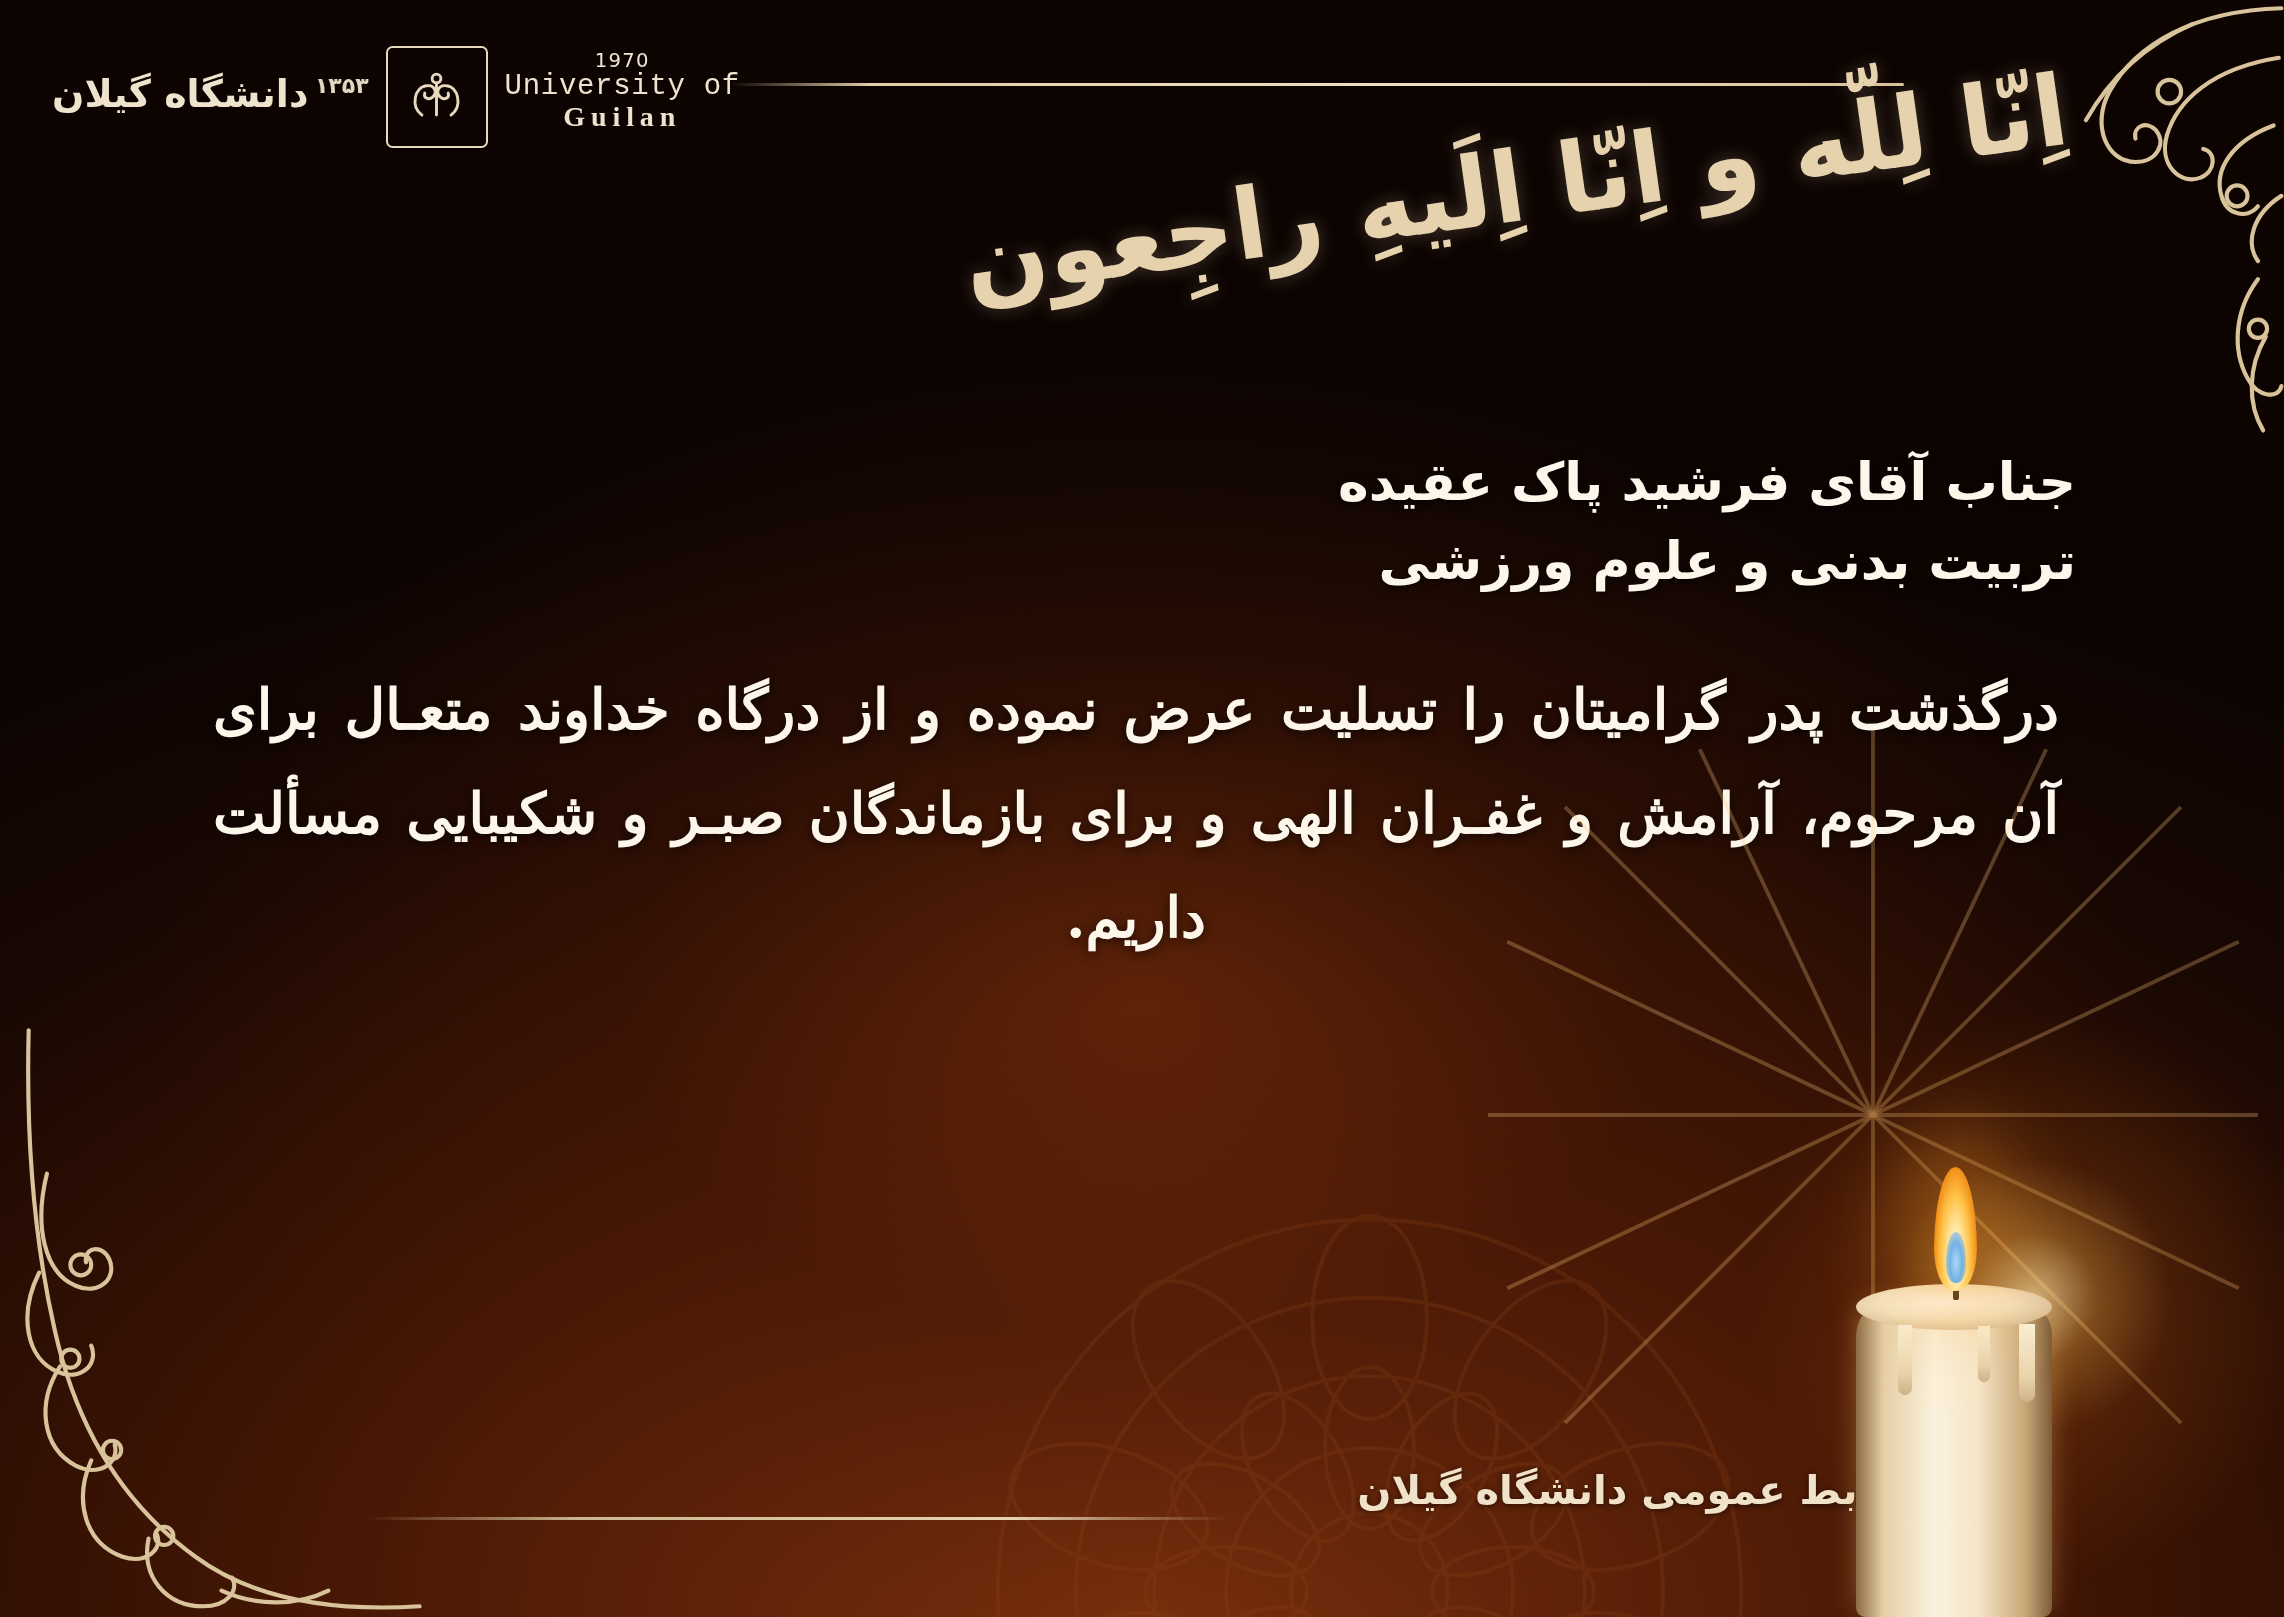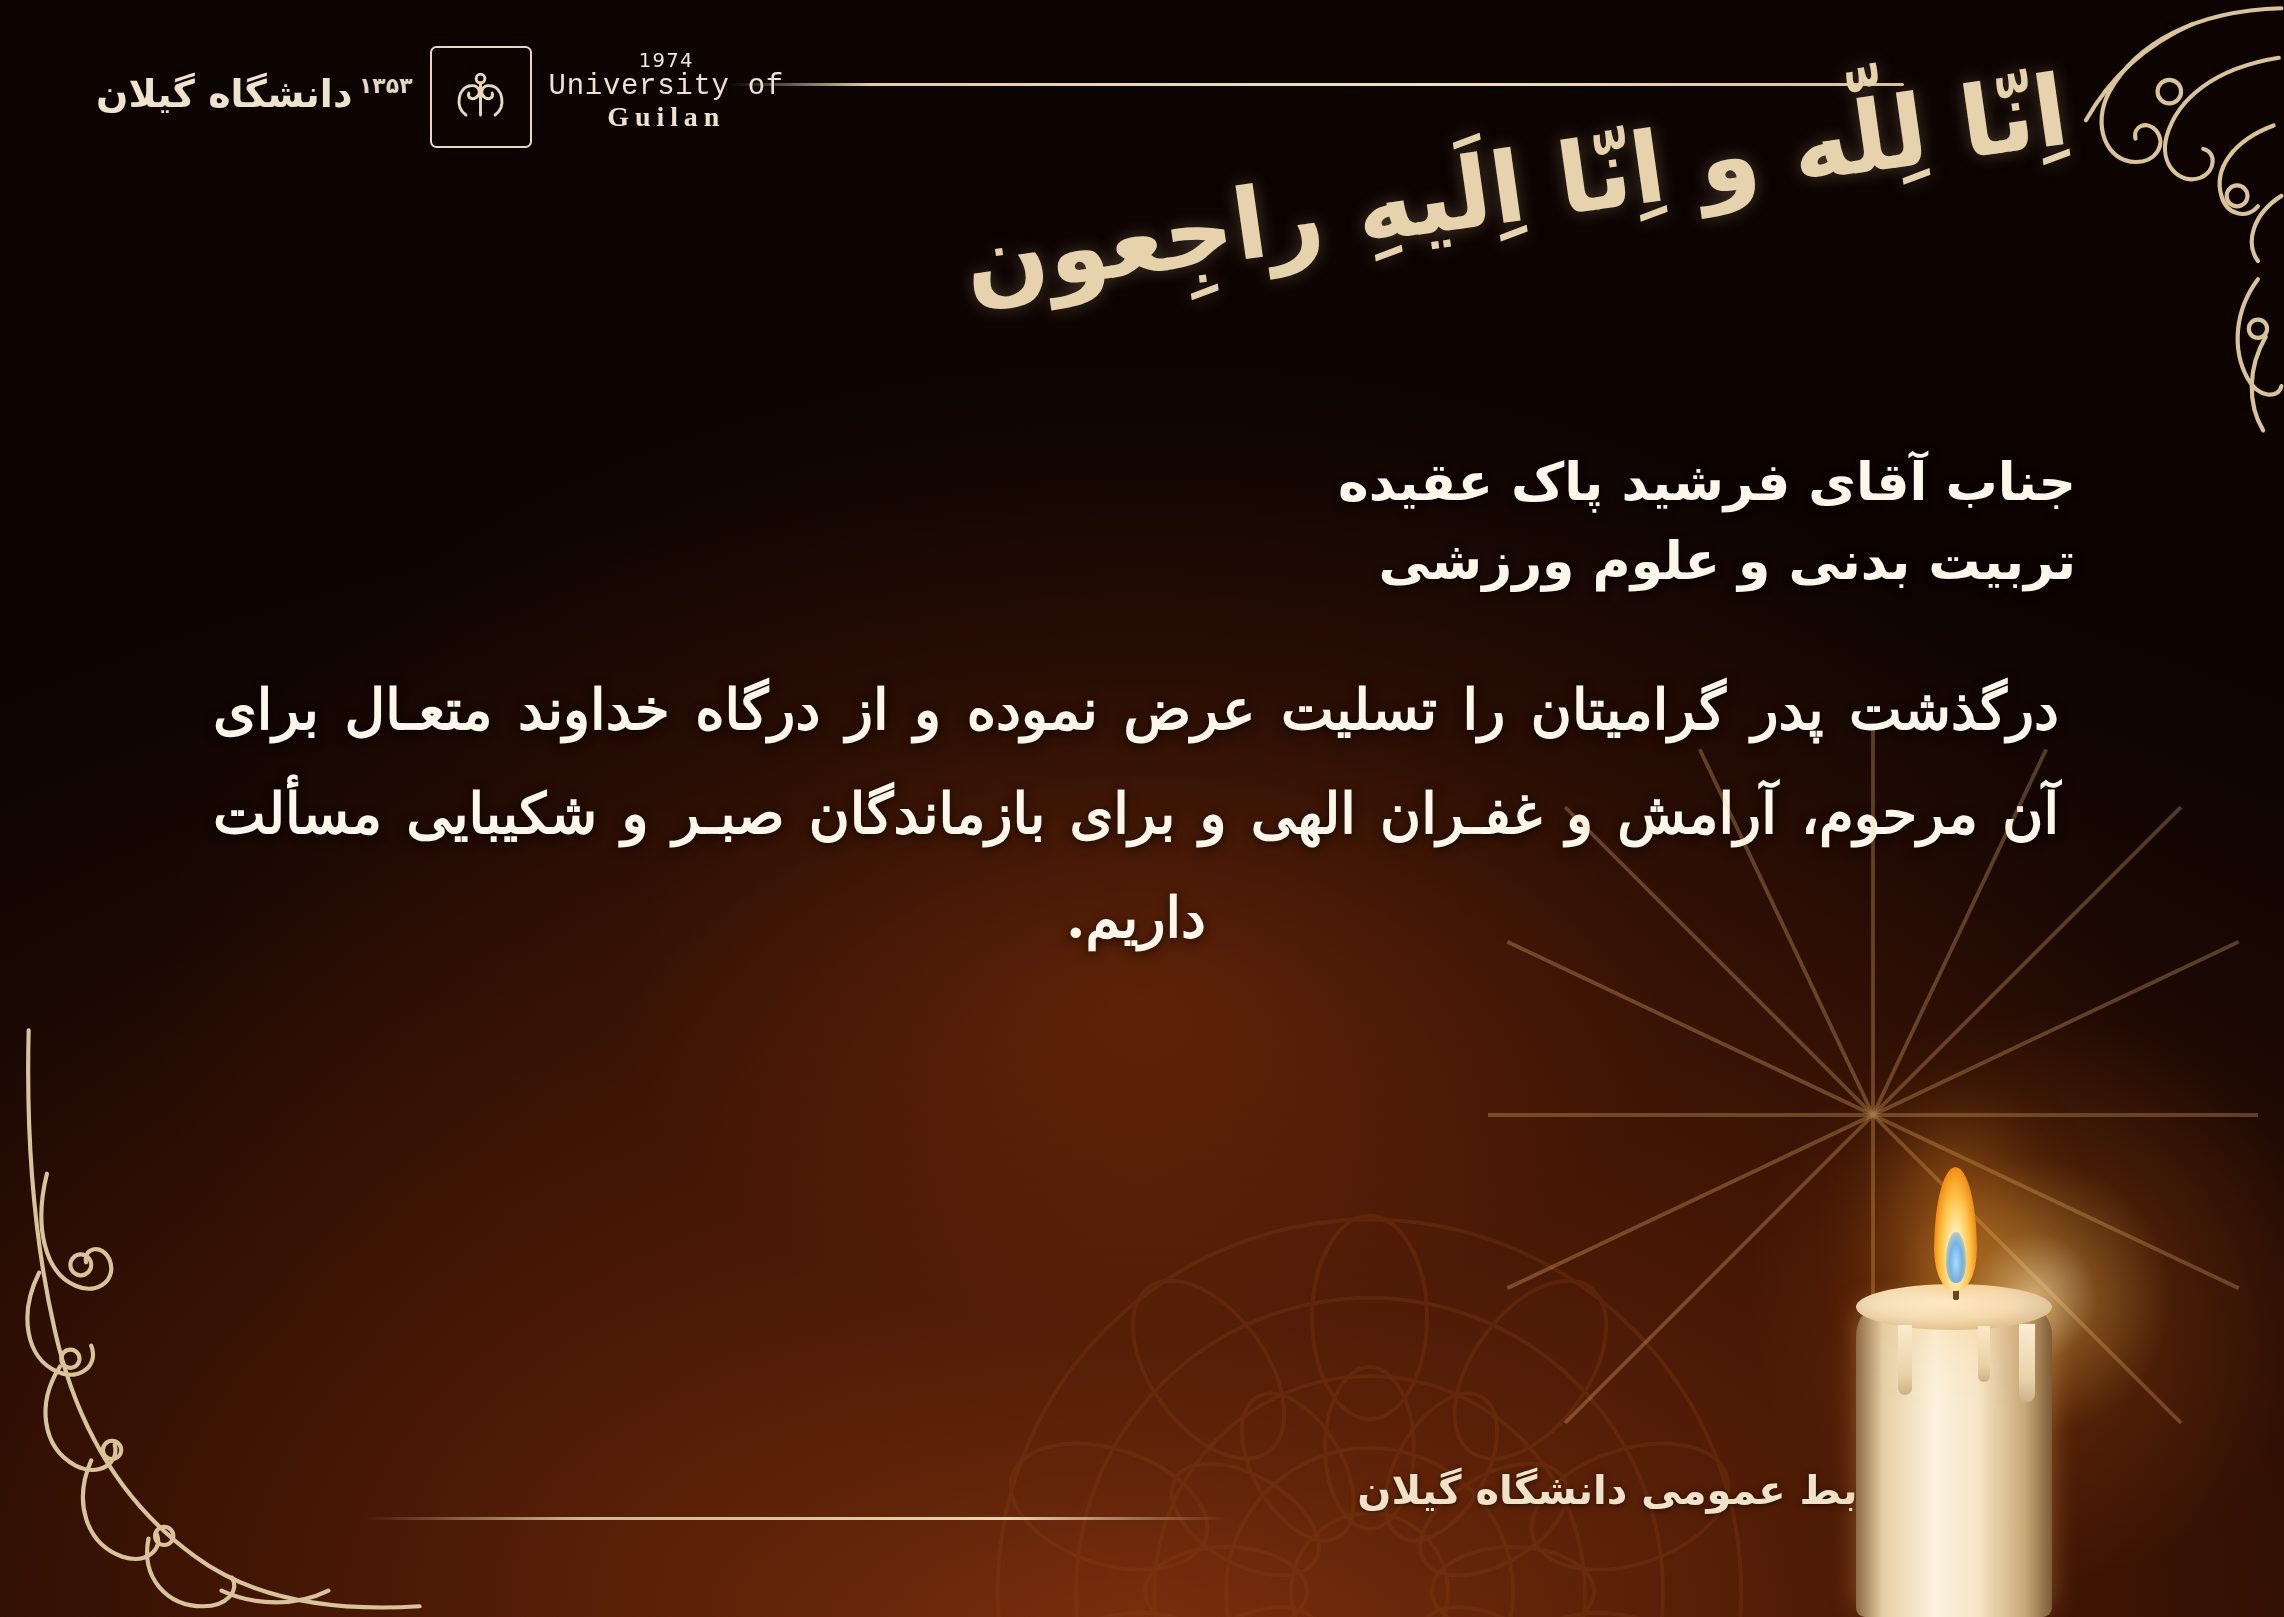--- a/index.html
+++ b/index.html
@@ -82,21 +82,20 @@
     justify-content: center;
   }
   .logo-mark svg { width: 73px; height: 73px; }
   .logo-fa {
     color: #efe3cd;
     font-size: 38px;
     font-weight: bold;
     direction: rtl;
     letter-spacing: -0.7px;
     transform: translateY(-2.6px);
-    margin-left: 44px;
   }
   .logo-fa .yr {
     font-size: 22px;
     vertical-align: super;
     opacity: .95;
     margin-left: 6.5px;
   }
 
   
   .top-rule {
@@ -318,21 +317,21 @@
           <ellipse cx="300" cy="90" rx="44" ry="78" transform="rotate(252 300 300)"></ellipse>
           <ellipse cx="300" cy="90" rx="44" ry="78" transform="rotate(288 300 300)"></ellipse>
           <ellipse cx="300" cy="90" rx="44" ry="78" transform="rotate(324 300 300)"></ellipse>
         </g>
       </g>
     </svg>
   </div>
 
   <div class="logo-block">
     <div class="logo-en">
-      <div class="year">1974</div>
+      <div class="year">1970</div>
       <div class="l1">University of</div>
       <div class="l2">Guilan</div>
     </div>
     <div class="logo-mark">
       <svg viewBox="0 0 100 100" xmlns="http://www.w3.org/2000/svg">
         <g fill="none" stroke="#e8d9bd" stroke-width="4" stroke-linecap="round">
           <path d="M30 74 C14 62 20 36 36 34 C48 32 52 44 44 50 C38 54 32 50 34 44"></path>
           <path d="M70 74 C86 62 80 36 64 34 C52 32 48 44 56 50 C62 54 68 50 66 44"></path>
           <path d="M50 30 L50 74"></path>
           <circle cx="50" cy="24" r="6"></circle>

